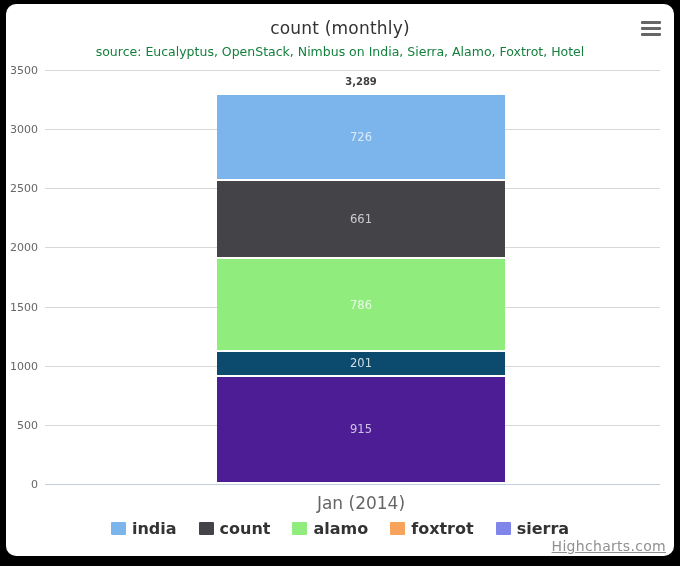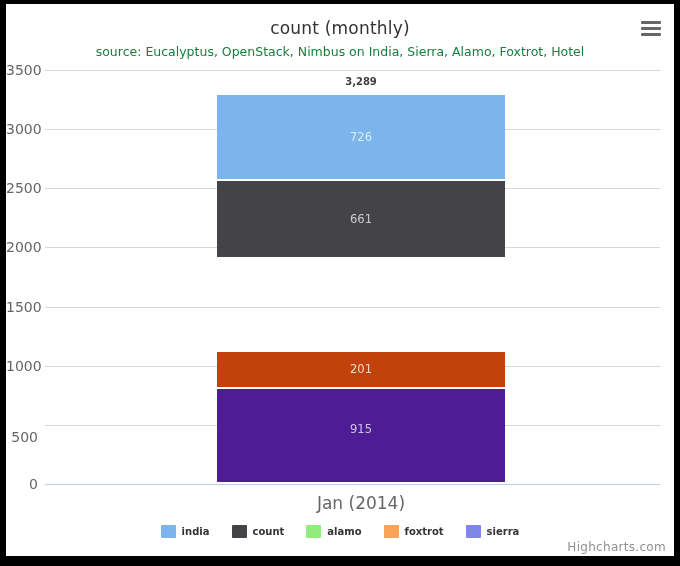--- a/index.html
+++ b/index.html
@@ -14,20 +14,21 @@
     font-family: "DejaVu Sans", sans-serif;
   }
   #chart-frame {
     position: absolute;
     left: 6px;
     top: 4px;
     width: 668px;
     height: 552px;
     background: #ffffff;
     overflow: hidden;
+    border-radius: 10px;
   }
   
   #chart-title {
     position: absolute;
     left: 0;
     top: 14px;
     width: 668px;
     text-align: center;
     font-size: 17px;
     color: #333333;
@@ -80,21 +81,21 @@
     background: #d8d8d8;
   }
   .gridline.zero {
     background: #c0d0d8;
   }
   .ytick-label {
     position: absolute;
     left: 0;
     width: 32px;
     text-align: right;
-    font-size: 14px;
+    font-size: 11px;
     color: #666666;
     transform: translateY(-50%);
     font-family: "DejaVu Sans", sans-serif;
   }
   
   #bar-stack {
     position: absolute;
     left: 211px;          
     width: 288px;
   }
@@ -149,32 +150,33 @@
     align-items: center;
     gap: 6px;
     cursor: pointer;
   }
   .legend-swatch {
     width: 15px;
     height: 13px;
     border-radius: 1px;
   }
   .legend-text {
-    font-size: 10px;
+    font-size: 16px;
     font-weight: bold;
     color: #333333;
   }
   
   #credits {
     position: absolute;
     right: 8px;
     bottom: 2px;
-    font-size: 12px;
+    font-size: 14px;
     color: #909090;
     letter-spacing: 0.3px;
+    text-decoration: underline;
   }
 </style>
 </head>
 <body>
 
 <div id="chart-frame">
 
   <div id="chart-title">count (monthly)</div>
   <div id="chart-subtitle">source: Eucalyptus, OpenStack, Nimbus on India, Sierra, Alamo, Foxtrot, Hotel</div>
 
@@ -195,29 +197,32 @@
         <div class="gridline" style="top: 420.857px;"></div>
         <div class="gridline zero" style="top: 480px;"></div>
       </div>
     <div id="ylabels">
         <div class="ytick-label" style="top: 66px;">3500</div>
         <div class="ytick-label" style="top: 125.143px;">3000</div>
         <div class="ytick-label" style="top: 184.286px;">2500</div>
         <div class="ytick-label" style="top: 243.429px;">2000</div>
         <div class="ytick-label" style="top: 302.571px;">1500</div>
         <div class="ytick-label" style="top: 361.714px;">1000</div>
-        <div class="ytick-label" style="top: 420.857px; margin-top: 12px;">500</div>
+        <div class="ytick-label" style="top: 420.857px;">500</div>
         <div class="ytick-label" style="top: 480px;">0</div>
       </div>
     <div id="bar-stack" style="top: 0px; height: 480px;">
         <div class="bar-seg" style="top: 371.769px; height: 108.231px; background: #4c1d95;">
           <span class="seg-label">915</span>
         </div>
-        <div class="bar-seg" style="top: 347.993px; height: 37px; background: #c2410c;">
+        <div class="bar-seg" style="top: 347.993px; height: 25px; background: #0c4a6e;">
           <span class="seg-label" style="color: rgba(255, 255, 255, 0.8);">201</span>
+        </div>
+        <div class="bar-seg" style="top: 255.021px; height: 92.9726px; background: rgb(144, 237, 125);">
+          <span class="seg-label" style="color: rgba(255, 255, 255, 0.8);">786</span>
         </div>
         <div class="bar-seg" style="top: 176.834px; height: 78.1869px; background: rgb(67, 67, 72); padding-left: 25px;">
           <span class="seg-label">661</span>
         </div>
         <div class="bar-seg" style="top: 90.9583px; height: 85.8754px; background: rgb(124, 181, 236); padding-left: 24px;">
           <span class="seg-label">726</span>
         </div>
       </div>
     <div id="total-label" style="top: 71.9583px;">3,289</div>
     <div id="xaxis-label" style="top: 489px;">Jan (2014)</div>

